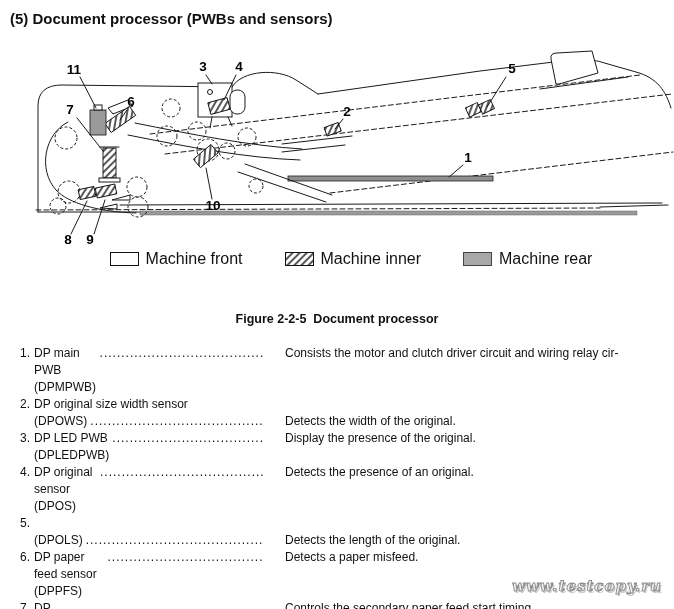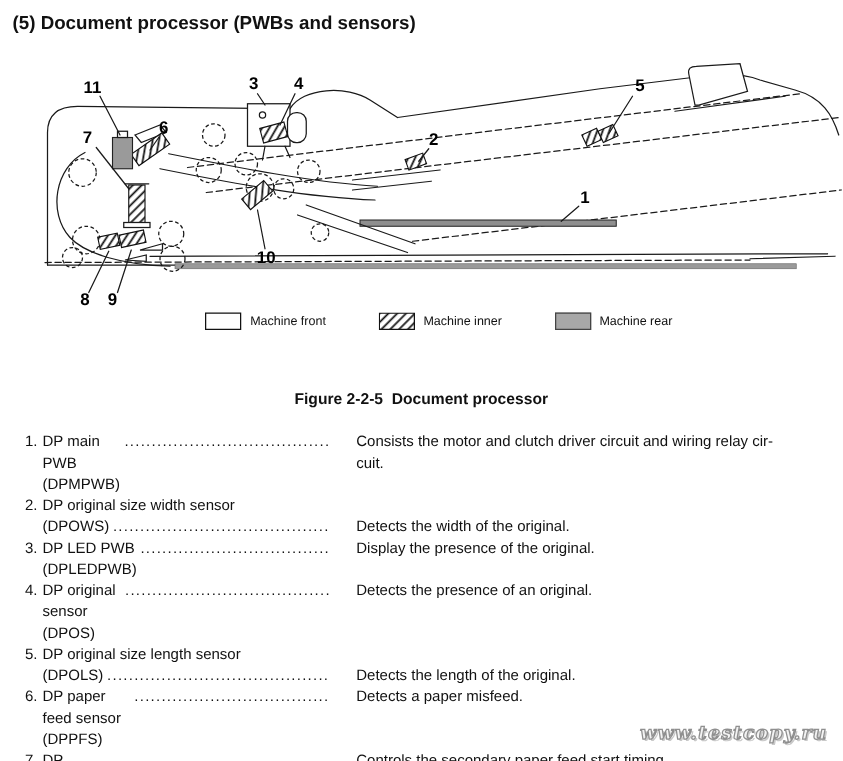--- a/index.html
+++ b/index.html
@@ -2,21 +2,21 @@
 <html><head>
 <meta charset="utf-8">
 <style>
   html,body{margin:0;padding:0;background:#fff;}
   .page{position:relative;width:674px;height:609px;background:#fff;overflow:hidden;
         font-family:"Liberation Sans",sans-serif;color:#111;}
   .title{position:absolute;top:10px;left:10px;font-size:15px;font-weight:bold;white-space:pre;}
   .diagram{position:absolute;top:48px;left:0;}
   .legend{position:absolute;top:250px;left:0;width:100%;display:flex;justify-content:center;
           gap:42px;transform:translateX(14px);align-items:center;}
-  .legend-item{display:flex;align-items:center;gap:7px;font-size:10px;}
+  .legend-item{display:flex;align-items:center;gap:7px;font-size:16px;}
   .swatch{display:inline-block;width:29px;height:14px;box-sizing:border-box;}
   .swatch-front{background:#fff;border:1.3px solid #111;}
   .swatch-rear{background:#a8a8a8;border:1px solid #444;}
   .swatch-inner svg{display:block;}
   .caption{position:absolute;top:312px;left:0;width:100%;text-align:center;
            font-size:12.5px;font-weight:bold;white-space:pre;}
   .list{position:absolute;top:345px;left:8px;right:6px;font-size:12px;}
   .row{display:flex;line-height:17px;align-items:baseline;}
   .num{flex:none;width:22px;text-align:right;margin-right:4px;}
   .term-cell{flex:none;width:230px;display:flex;align-items:baseline;min-width:0;}
@@ -204,21 +204,20 @@
   <div class="list">
 
     <div class="row">
       <span class="num">1.</span>
       <span class="term-cell">
           <span>DP main PWB (DPMPWB)</span>
           <span class="leader"></span>
         </span>
       <span class="desc gap1">
           <span class="dline">Consists the motor and clutch driver circuit and wiring relay cir-</span>
-          <span class="dline">cuit.</span>
         </span>
     </div>
 
     <div class="row">
       <span class="num">2.</span>
       <span class="term-cell">
           <span>DP original size width sensor</span>
         </span>
       <span class="desc"></span>
     </div>
@@ -250,23 +249,20 @@
           <span>DP original sensor (DPOS)</span>
           <span class="leader"></span>
         </span>
       <span class="desc">
           <span class="dline">Detects the presence of an original.</span>
         </span>
     </div>
 
     <div class="row">
       <span class="num">5.</span>
-      <span class="term-cell">
-          <span>DP original size length sensor</span>
-        </span>
       <span class="desc"></span>
     </div>
     <div class="row">
       <span class="num"></span>
       <span class="term-cell">
           <span>(DPOLS)</span>
           <span class="leader"></span>
         </span>
       <span class="desc">
           <span class="dline">Detects the length of the original.</span>

